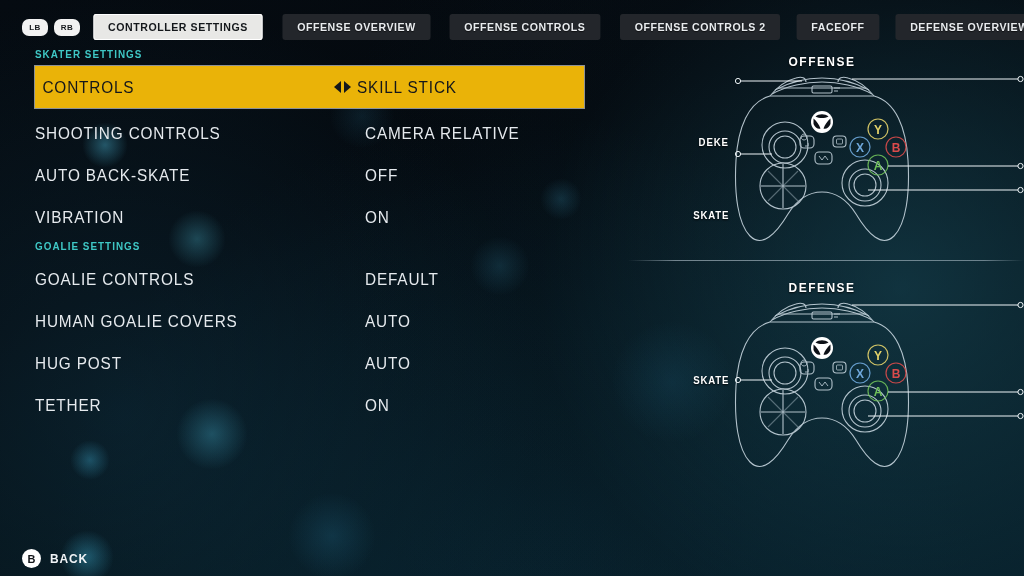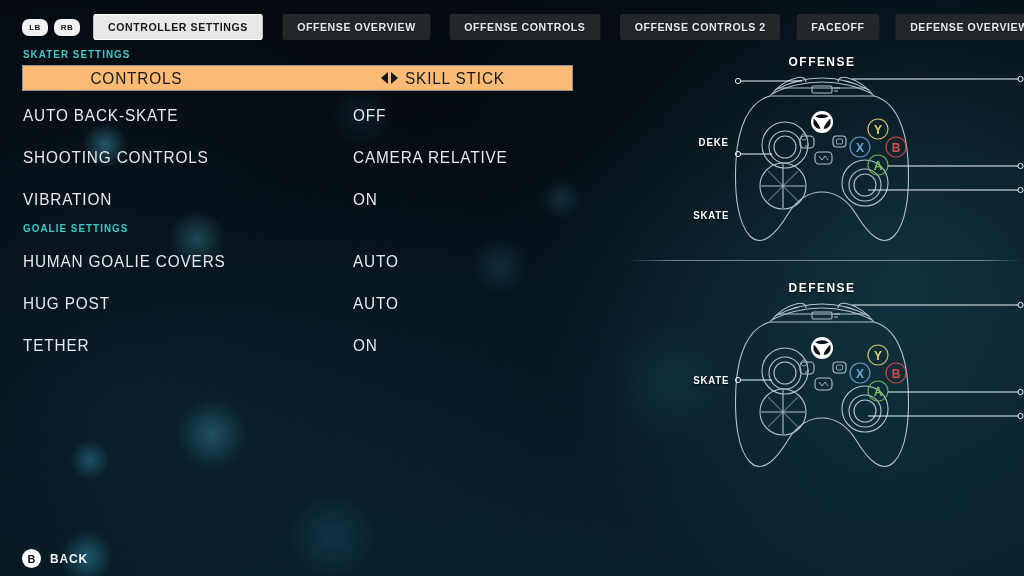--- a/index.html
+++ b/index.html
@@ -39,41 +39,40 @@
     height:26px; padding:0 16px; display:flex; align-items:center; justify-content:center;
     background:#23262b; color:#e9ecef;
     font-size:11.5px; font-weight:bold; letter-spacing:.6px; white-space:nowrap;
     border-radius:3px; flex:none;
     text-shadow:0 1px 1px rgba(0,0,0,.6);
     transform:scaleX(0.92); transform-origin:center;
   }
   .tab.active { background:#e8e8e6; color:#14171b; text-shadow:none; box-shadow:0 0 0 1px #fff inset; }
 
   
-  #settings { position:absolute; left:23px; top:48px; width:560px; }
+  #settings { position:absolute; left:35px; top:48px; width:560px; }
   .section-hd {
     color:#3fc8c6; font-size:10.5px; font-weight:bold; letter-spacing:1.1px;
     margin-bottom:6px; transform:scaleX(.94); transform-origin:left center;
   }
   .row {
     height:42px; display:flex; align-items:center; position:relative;
   }
   .row .label {
     color:#e6eaee; font-size:16.5px; letter-spacing:.9px; white-space:nowrap;
     width:300px; transform:scaleX(.93); transform-origin:left center;
   }
   .row .arrows { width:30px; display:flex; gap:3px; align-items:center; justify-content:center; }
   .row .value {
     color:#e6eaee; font-size:16.5px; letter-spacing:.9px; white-space:nowrap;
     transform:scaleX(.93); transform-origin:left center;
   }
   .row.selected {
-    background:#fdba74; height:24px; width:549px; margin-bottom:4px;
+    background:#eab308; height:42px; width:549px; margin-bottom:4px;
     box-shadow:0 0 0 1px rgba(255,255,255,.55);
-    justify-content:center;
   }
   .row.selected .label { color:#14171b; padding-left:8px; width:292px; }
   .row.selected .value { color:#14171b; }
   .tri { width:0; height:0; border-top:6px solid transparent; border-bottom:6px solid transparent; }
   .tri.left  { border-right:7px solid #14171b; }
   .tri.right { border-left:7px solid #14171b; }
 
   .slider { width:155px; height:6px; background:#9aa0a6; margin-left:24px; position:relative; }
   .slider .fill { position:absolute; left:0; top:0; height:100%; background:#ffffff; }
 
@@ -135,40 +134,45 @@
     <div class="row selected">
       <span class="label">CONTROLS</span>
       <span class="arrows">
         <span class="tri left"></span>
         <span class="tri right"></span>
       </span>
       <span class="value">SKILL STICK</span>
     </div>
 
     <div class="row">
+      <span class="label">SHOOTING CONTROLS</span>
+      <span class="arrows"></span>
+      <span class="value">CAMERA RELATIVE</span>
+    </div>
+
+    <div class="row">
       <span class="label">AUTO BACK-SKATE</span>
       <span class="arrows"></span>
       <span class="value">OFF</span>
     </div>
 
     <div class="row">
-      <span class="label">SHOOTING CONTROLS</span>
-      <span class="arrows"></span>
-      <span class="value">CAMERA RELATIVE</span>
-    </div>
-
-    <div class="row">
       <span class="label">VIBRATION</span>
       <span class="arrows"></span>
       <span class="value">ON</span>
     </div>
 
 
     <div class="section-hd" style="margin-top:2px;">GOALIE SETTINGS</div>
 
+    <div class="row">
+      <span class="label">GOALIE CONTROLS</span>
+      <span class="arrows"></span>
+      <span class="value">DEFAULT</span>
+    </div>
 
     <div class="row">
       <span class="label">HUMAN GOALIE COVERS</span>
       <span class="arrows"></span>
       <span class="value">AUTO</span>
     </div>
 
     <div class="row">
       <span class="label">HUG POST</span>
       <span class="arrows"></span>

